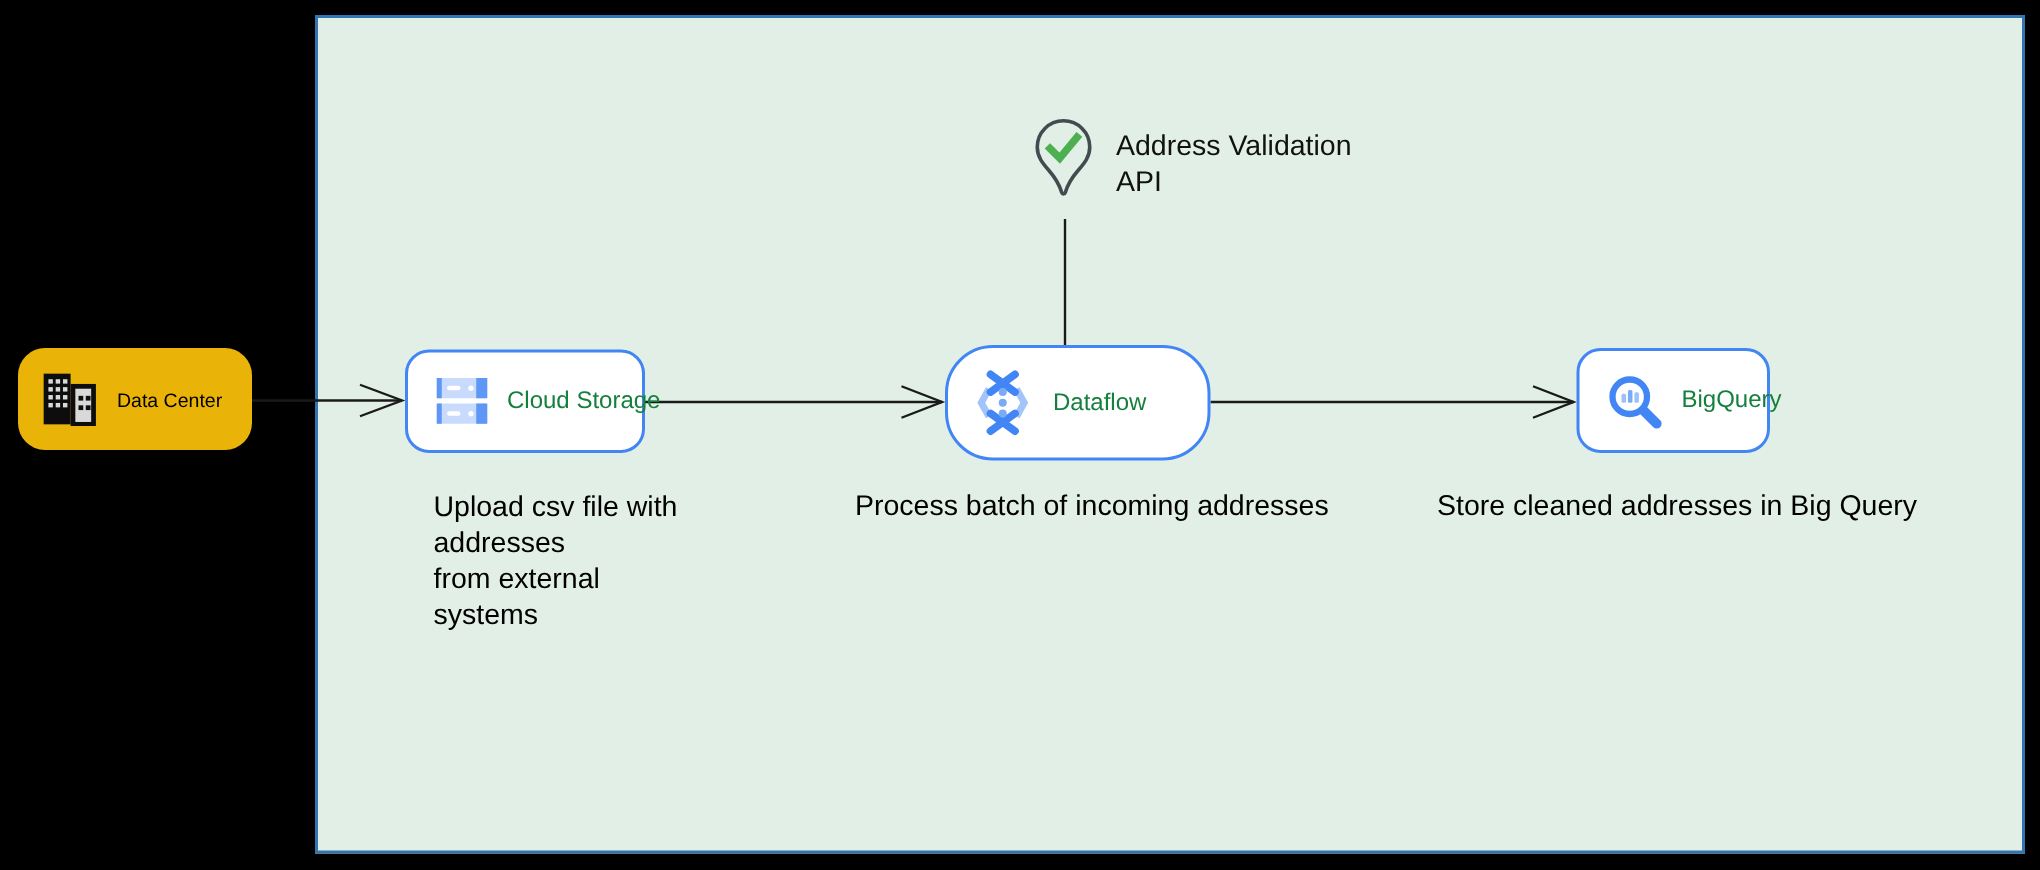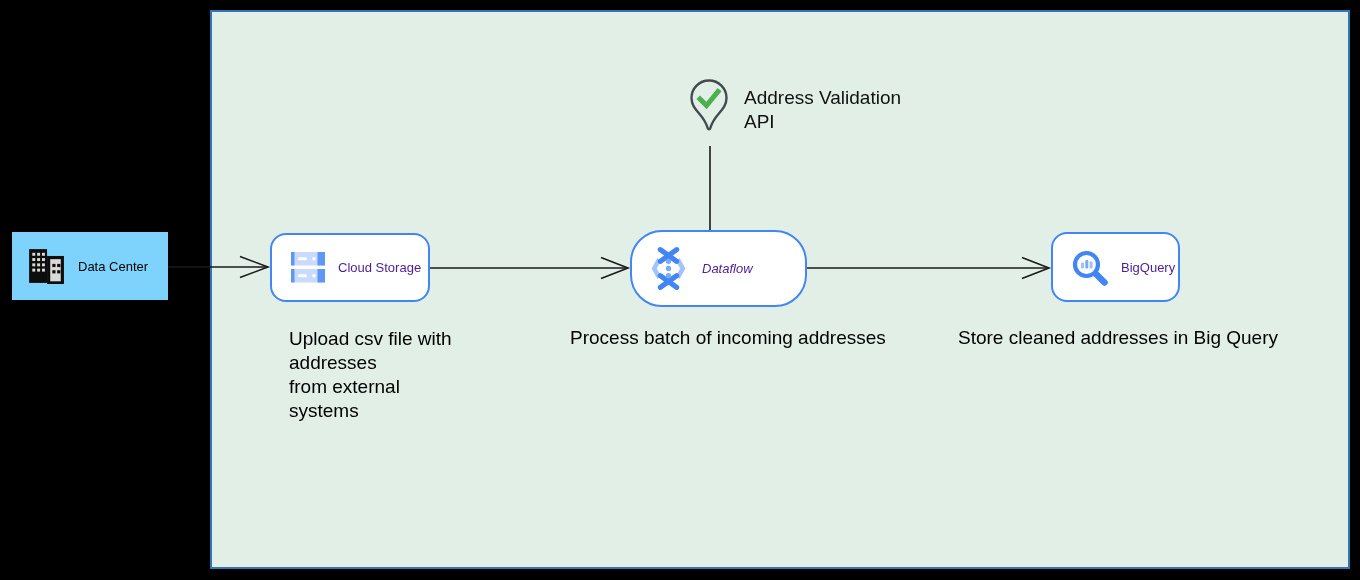--- a/index.html
+++ b/index.html
@@ -24,29 +24,29 @@
   .node {
     position:absolute;
     background:#ffffff;
     border:2.5px solid #4285f4;
     border-radius:16px;
     box-sizing:border-box;
     display:flex; align-items:center;
     gap:13px;
   }
   #node-cloud-storage { left:270px; top:233px; width:160px; height:69px; padding-left:19px; }
-  #node-dataflow      { left:630px; top:230px; width:177px; height:77px; padding-left:16px; border-radius:32px;font-style:italic; }
+  #node-dataflow      { left:630px; top:230px; width:177px; height:77px; padding-left:16px; border-radius:32px; }
   #node-bigquery      { left:1051px; top:232px; width:129px; height:70px; padding-left:18px; }
-  .node-label { font-size:13px; color:#4c1d95; white-space:nowrap; }
+  .node-label { font-size:16px; color:#15803d; white-space:nowrap; }
 
   .external-box {
     position:absolute; left:12px; top:232px;
     width:156px; height:68px;
-    background:#7dd3fc;
-    border-radius:0;
+    background:#eab308;
+    border-radius:18px;
     display:flex; align-items:center; gap:13px;
     padding-left:15px; box-sizing:border-box;
   }
   .external-label { font-size:13px; color:#000000; white-space:nowrap; }
 
   .pin-wrap { position:absolute; left:688px; top:78px; width:42px; height:58px; }
 
   .annotation-text {
     position:absolute; left:744px; top:86px;
     font-size:19px; line-height:23.5px; color:#111111;

